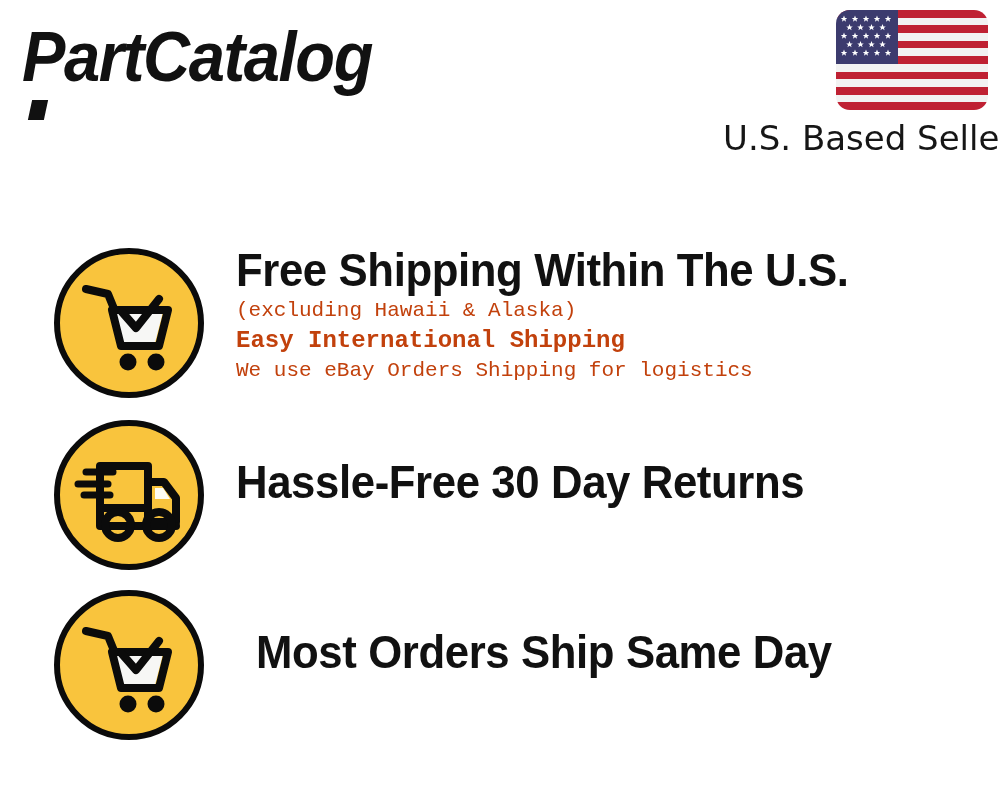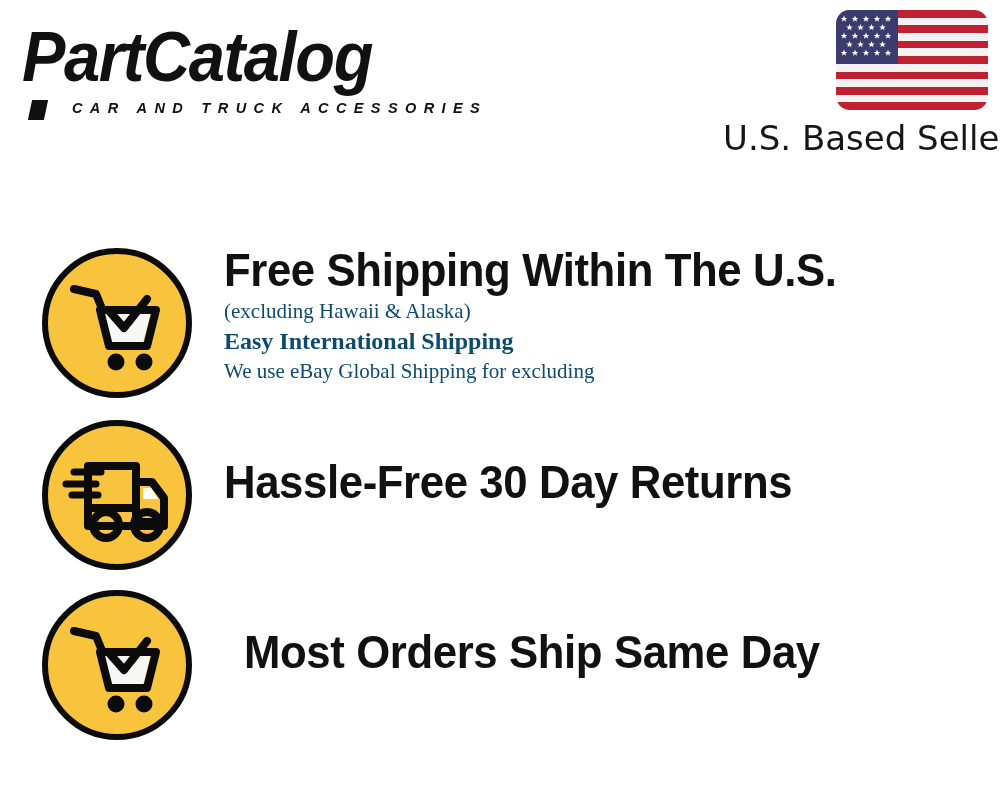--- a/index.html
+++ b/index.html
@@ -105,21 +105,21 @@
     font-weight: normal;
     font-size: 34px;
     line-height: 40px;
     color: #161616;
     white-space: nowrap;
   }
 
   
   .feature-row {
     position: absolute;
-    left: 0;
+    left: 12px;
     width: 880px;
   }
   #feature-row-0 { top: 240px; height: 170px; }
   #feature-row-1 { top: 412px; height: 170px; padding-left: 32px; }
   #feature-row-2 { top: 582px; height: 170px; }
 
   .feature-badge {
     position: absolute;
     left: 42px;
     top: 8px;
@@ -149,46 +149,45 @@
     font-weight: bold;
     font-size: 46px;
     line-height: 52px;
     letter-spacing: -0.4px;
     color: #111111;
     transform: scaleX(0.95);
     transform-origin: left center;
     white-space: nowrap;
   }
   .feature-sub {
-    font-family: Liberation Serif, serif;
+    font-family: Liberation Mono, monospace;
     font-weight: normal;
     font-size: 21px;
     line-height: 30px;
-    color: #0c4a6e;
+    color: #c2410c;
     white-space: nowrap;
   }
   .feature-sub.strong {
     font-weight: bold;
     font-size: 24px;
     line-height: 30px;
   }
 
   #feature-row-0 .feature-text { top: 4px; }
   #feature-row-1 .feature-text { top: 44px; }
   #feature-row-2 .feature-text { top: 44px; margin-left: 20px; }
 </style>
 </head>
 <body>
 
 <div id="header">
 
   <div id="brand-logo">
     <div id="brand-logo-slash"></div>
     <div id="brand-wordmark">PartCatalog</div>
-    <div id="brand-tagline">CAR AND TRUCK ACCESSORIES</div>
   </div>
 
   <div id="us-flag">
 
     <div class="stripe" style="top:0px;   background:#bf2133;"></div>
     <div class="stripe" style="top:7.69px; background:#f2f2f2;"></div>
     <div class="stripe" style="top:15.39px;background:#bf2133;"></div>
     <div class="stripe" style="top:23.08px;background:#f2f2f2;"></div>
     <div class="stripe" style="top:30.77px;background:#bf2133;"></div>
     <div class="stripe" style="top:38.46px;background:#f2f2f2;"></div>
@@ -253,21 +252,21 @@
       <path d="M62 58 L76 74 L99 45" fill="none" stroke="#0b0b0b" stroke-width="8" stroke-linecap="round" stroke-linejoin="round"></path>
 
       <circle cx="68" cy="108" r="8.5" fill="#0b0b0b"></circle>
       <circle cx="96" cy="108" r="8.5" fill="#0b0b0b"></circle>
     </svg>
   </div>
   <div class="feature-text">
     <div class="feature-title">Free Shipping Within The U.S.</div>
     <div class="feature-sub">(excluding Hawaii &amp; Alaska)</div>
     <div class="feature-sub strong">Easy International Shipping</div>
-    <div class="feature-sub">We use eBay Global Shipping for excluding</div>
+    <div class="feature-sub">We use eBay Orders Shipping for logistics</div>
   </div>
 </div>
 
 <div class="feature-row" id="feature-row-1">
   <div class="feature-badge">
     <svg viewBox="0 0 138 138">
 
       <path d="M26 46 L53 46" fill="none" stroke="#0b0b0b" stroke-width="7" stroke-linecap="round"></path>
       <path d="M18 58 L48 58" fill="none" stroke="#0b0b0b" stroke-width="7" stroke-linecap="round"></path>
       <path d="M24 69 L50 69" fill="none" stroke="#0b0b0b" stroke-width="7" stroke-linecap="round"></path>

